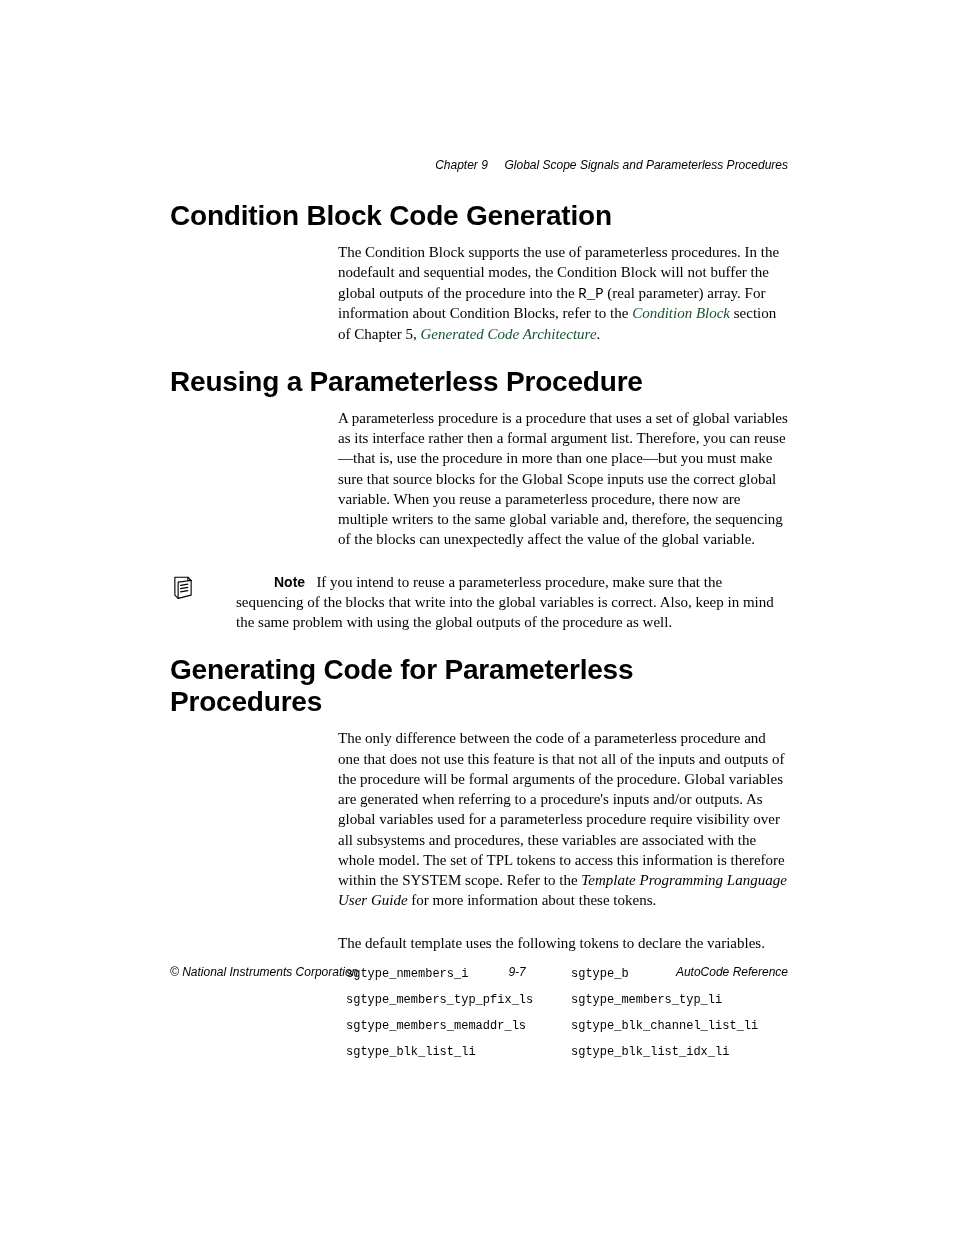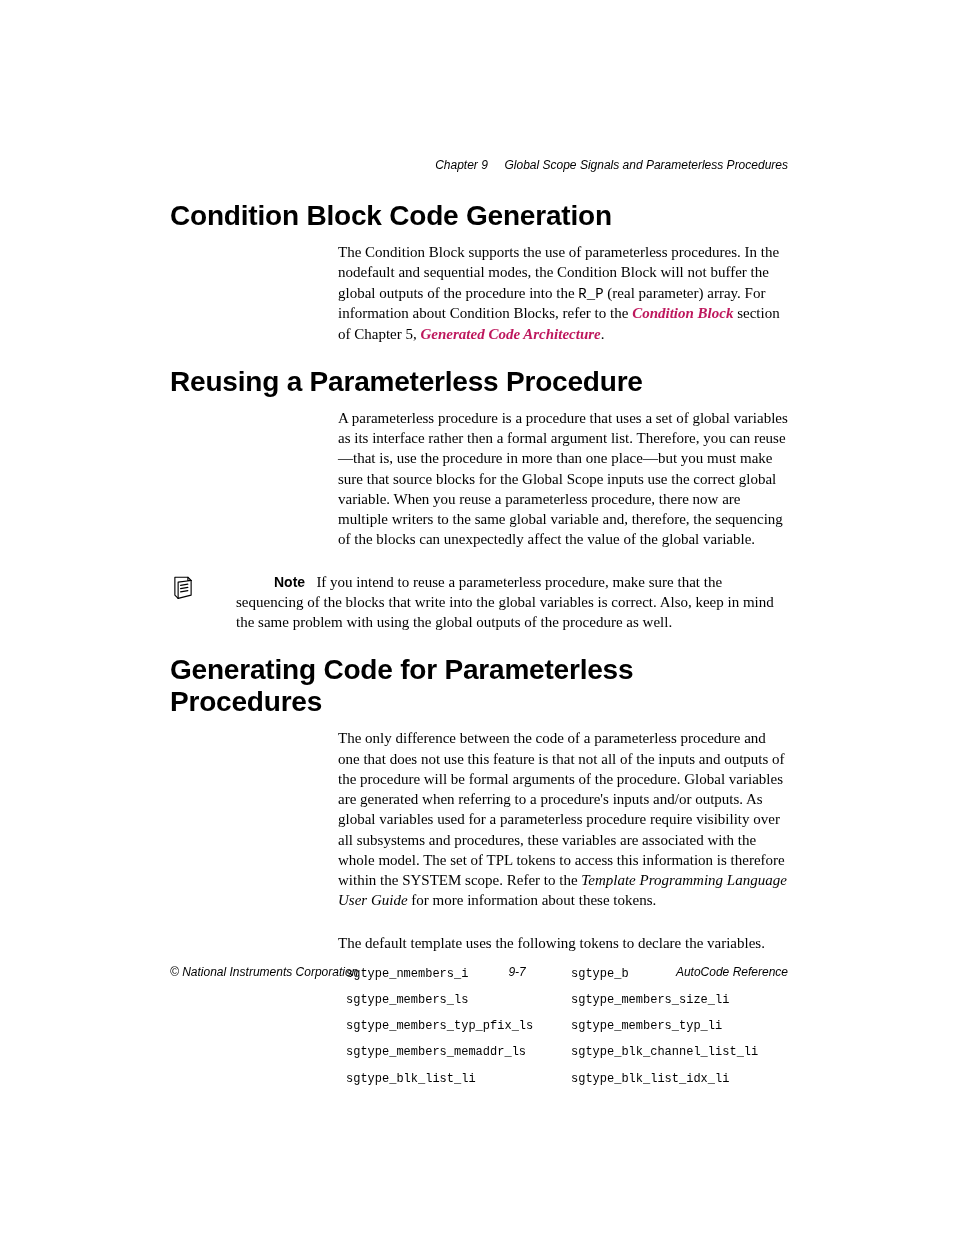--- a/index.html
+++ b/index.html
@@ -46,24 +46,23 @@
     font-size: 15px;
     line-height: 1.35;
     margin-bottom: 22px;
     text-align: left;
   }
   .body-block .mono {
     font-family: "Courier New", Courier, monospace;
     font-size: 14px;
   }
   a.xref {
-    color: #be185d;
+    color: #14532d;
     font-style: italic;
     text-decoration: none;
-    font-weight: bold;
   }
   .note-row {
     display: flex;
     align-items: flex-start;
     margin: 6px 0 22px 0;
   }
   .note-icon {
     flex: 0 0 auto;
     width: 26px;
     height: 26px;
@@ -156,24 +155,20 @@
     <div class="body-block" style="margin-bottom:6px;">The default template uses the following tokens to declare the variables.</div>
 
     <div class="body-block" style="margin-bottom:0;">
       <table class="tokens">
         <tbody>
             <tr>
               <td>sgtype_nmembers_i</td>
               <td>sgtype_b</td>
             </tr>
         <tr>
-              <td>sgtype_members_ls</td>
-              <td>sgtype_members_size_li</td>
-            </tr>
-        <tr>
               <td>sgtype_members_typ_pfix_ls</td>
               <td>sgtype_members_typ_li</td>
             </tr>
         <tr>
               <td>sgtype_members_memaddr_ls</td>
               <td>sgtype_blk_channel_list_li</td>
             </tr>
         <tr>
               <td>sgtype_blk_list_li</td>
               <td>sgtype_blk_list_idx_li</td>

